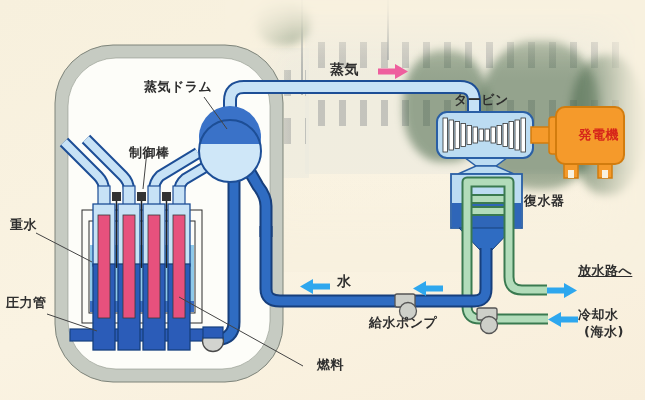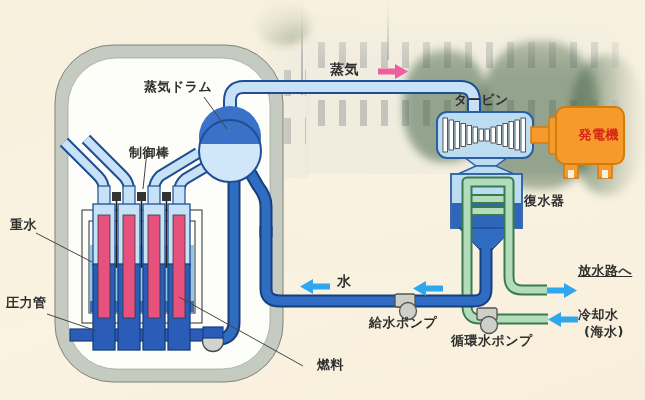--- a/index.html
+++ b/index.html
@@ -228,17 +228,16 @@
   <div class="lbl" style="left:129px;top:136px;margin-top:10px;">制御棒</div>
   <div class="lbl" style="left:10px;top:218px;">重水</div>
   <div class="lbl" style="left:6px;top:296px;">圧力管</div>
   <div class="lbl" style="left:317px;top:358px;font-family:Liberation Serif, serif;">燃料</div>
   <div class="lbl lbl-md" style="left:330px;top:61px;">蒸気</div>
   <div class="lbl" style="left:454px;top:93px;">タービン</div>
   <div class="lbl lbl-gen" style="left:561px;top:128px;">発電機</div>
   <div class="lbl" style="left:524px;top:194px;">復水器</div>
   <div class="lbl lbl-md" style="left:337px;top:273px;">水</div>
   <div class="lbl" style="left:369px;top:316px;">給水ポンプ</div>
-  <div class="lbl" style="left:451px;top:334px;">循環水ポンプ</div>
   <div class="lbl" style="left:578px;top:264px;text-decoration:underline;">放水路へ</div>
   <div class="lbl" style="left:578px;top:308px;">冷却水</div>
   <div class="lbl" style="left:584px;top:325px;">(海水)</div>
 </div>
 
 </body></html>

